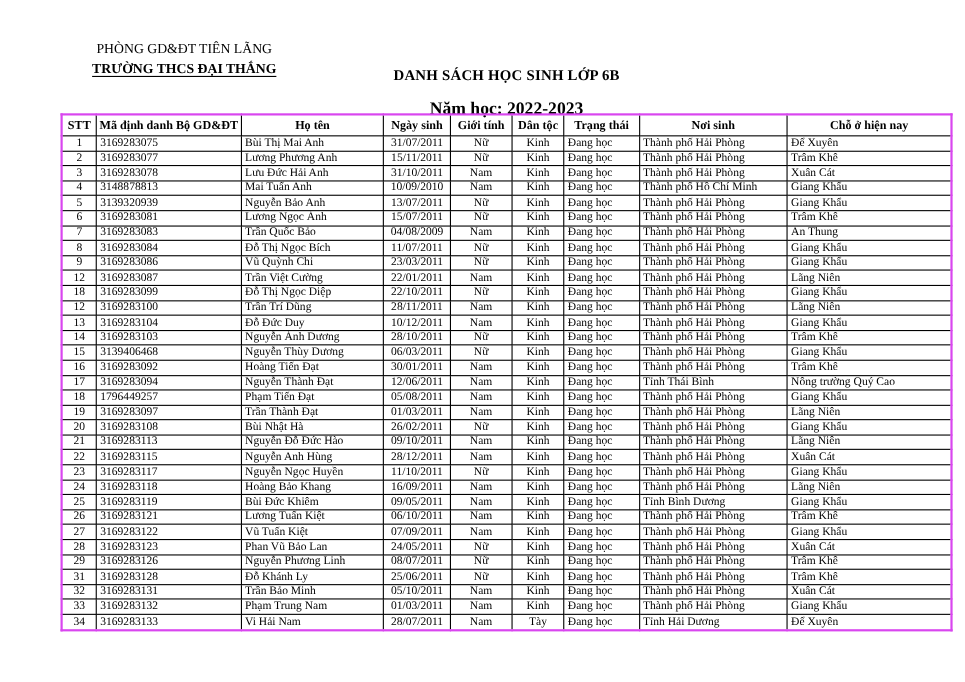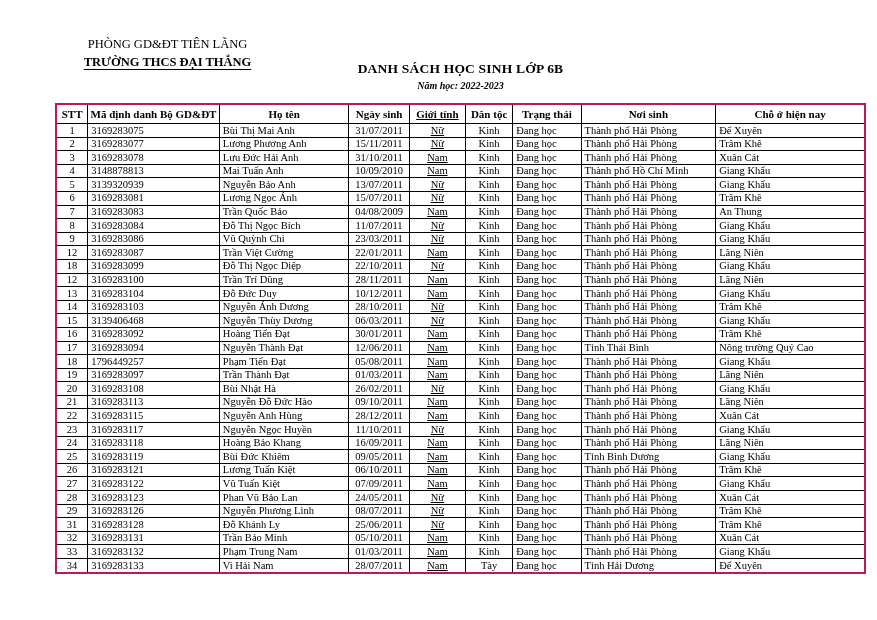--- a/index.html
+++ b/index.html
@@ -15,42 +15,42 @@
     position:absolute;left:50px;top:24px;width:235px;
     text-align:center;line-height:1.45;
   }
   .org-dept{font-size:12.5px;margin-top:11px;}
   .org-school{font-size:12.5px;font-weight:bold;text-decoration:underline;text-underline-offset:3px;}
   .title-block{
     position:absolute;left:55px;top:60px;width:811px;
     text-align:center;line-height:1.3;
   }
   .doc-title{font-size:13.5px;font-weight:bold;letter-spacing:.2px;}
-  .doc-subtitle{font-size:10px;font-weight:bold;margin-top:1px;font-style:italic;}
+  .doc-subtitle{font-size:16px;font-weight:bold;margin-top:12px;}
   table.roster{
     position:absolute;left:55px;top:103px;
     width:811px;
     border-collapse:collapse;
     table-layout:fixed;
-    border:2px solid #be185d;
+    border:2px solid #d946ef;
   }
   table.roster th, table.roster td{
     border:1px solid #000;
     overflow:hidden;white-space:nowrap;
     padding:0 3px;
   }
   table.roster th{
     height:18px;font-size:11px;font-weight:bold;text-align:center;padding:0 1px;
   }
   table.roster td{
     height:12.6px;font-size:10.5px;line-height:1.1;
   }
   
   .c0{width:28px;}  .c1{width:128px;} .c2{width:126px;}
-  .c3{width:57px;}  .c4{width:53px;text-decoration:underline;}  .c5{width:44px;}
+  .c3{width:57px;}  .c4{width:53px;}  .c5{width:44px;}
   .c6{width:65px;margin-left:40px;}  .c7{width:131px;} .c8{width:145px;}
   
   td.c0,td.c3,td.c4,td.c5{text-align:center;}
   td.c1,td.c2,td.c6,td.c7,td.c8{text-align:left;}
 </style>
 </head>
 <body>
 
 <div class="page">
 

